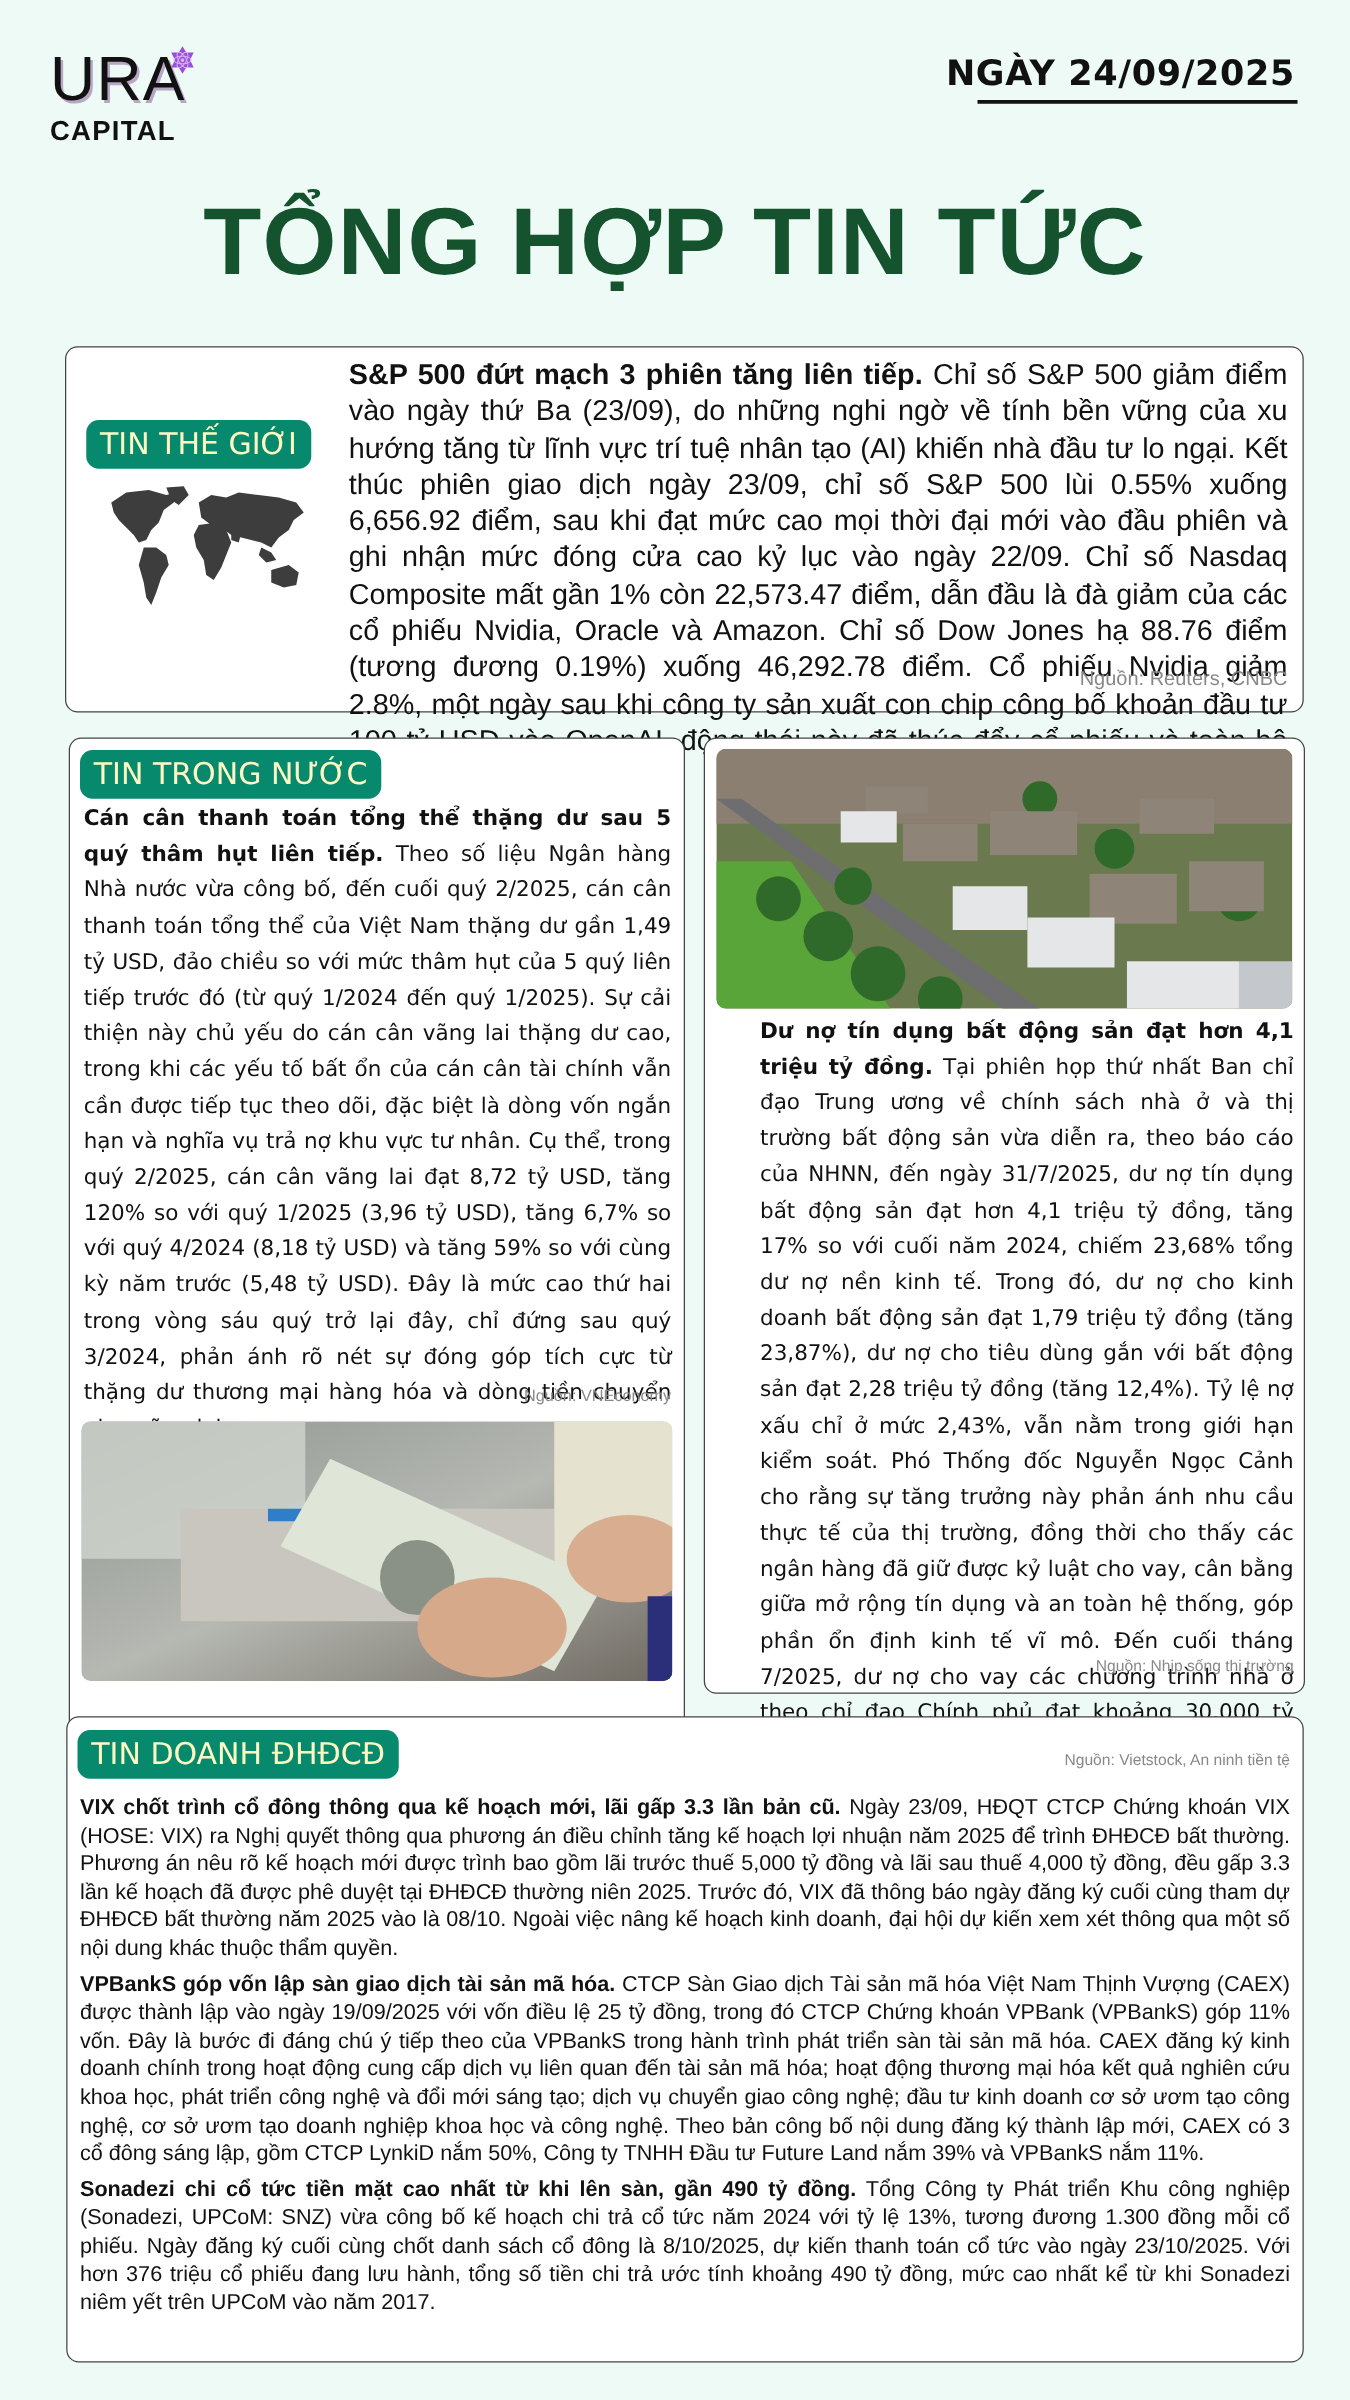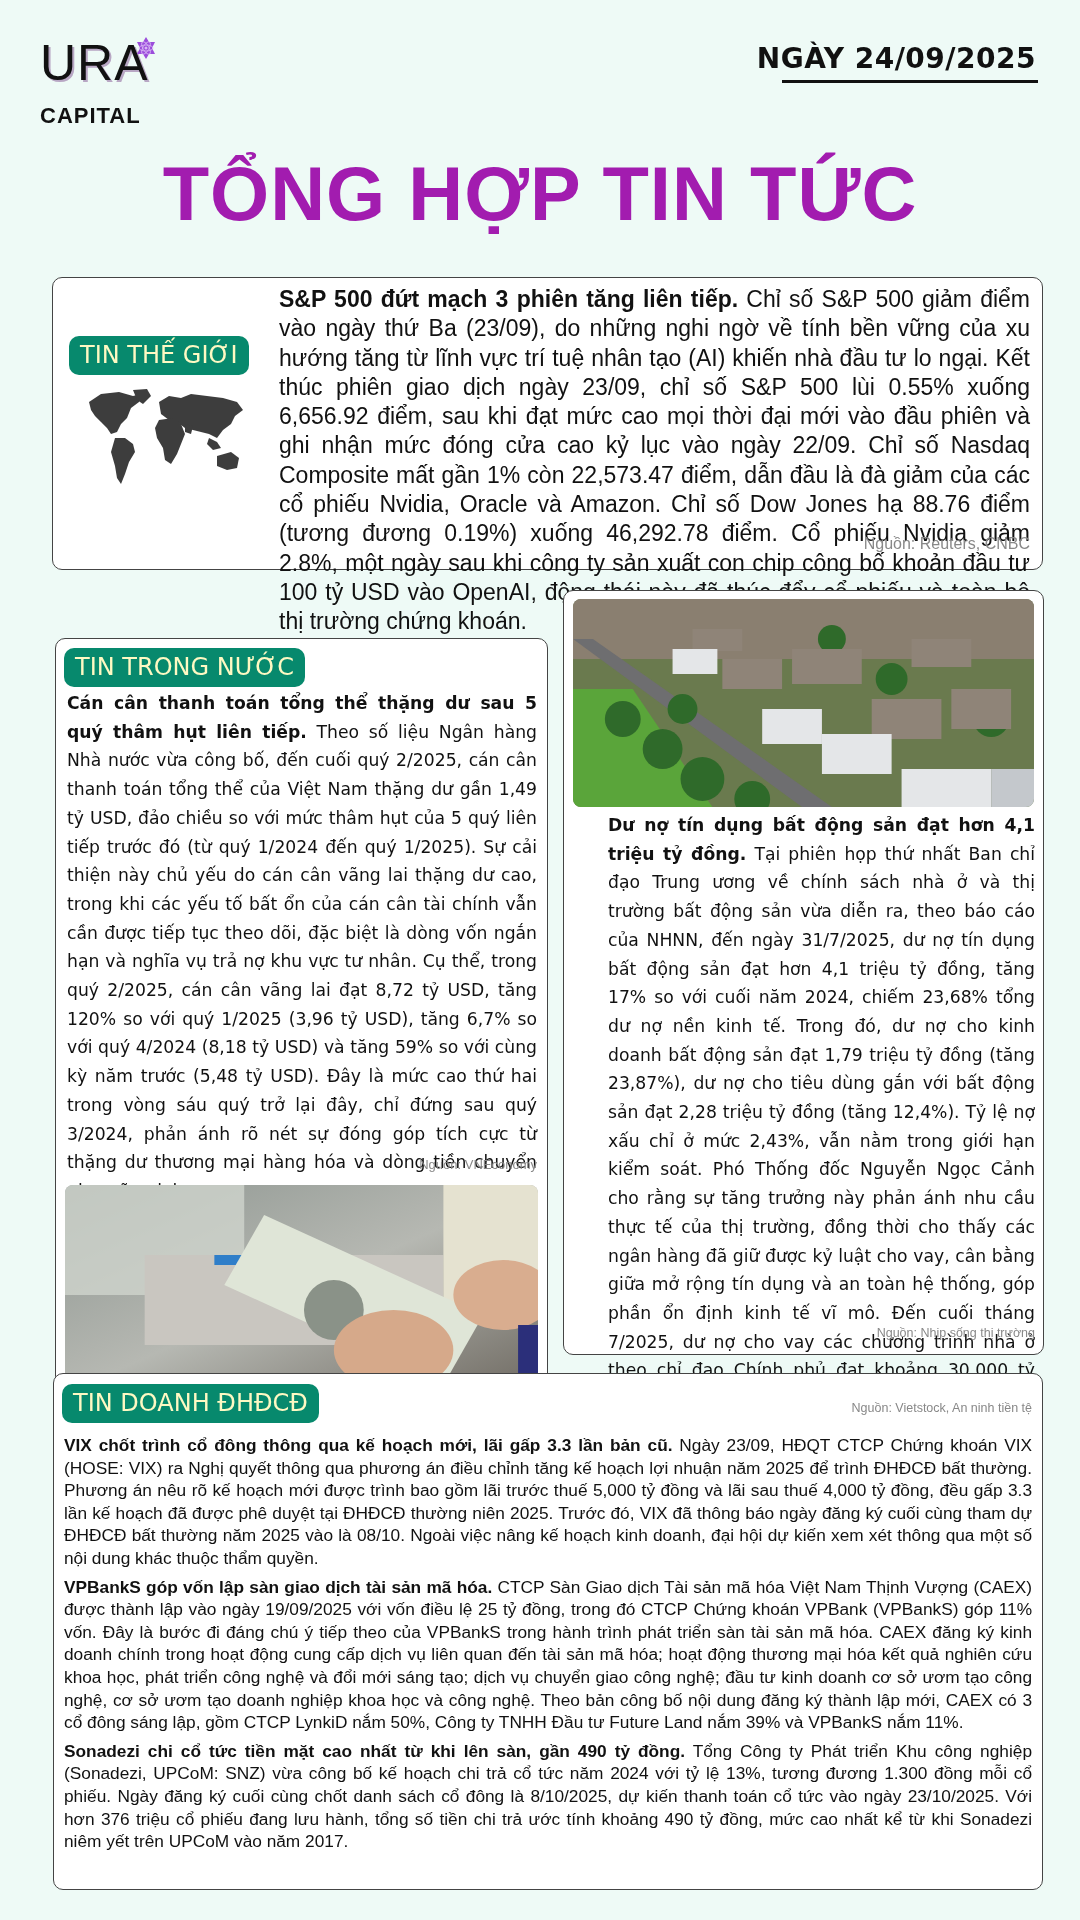--- a/index.html
+++ b/index.html
@@ -6,35 +6,35 @@
   body {
     width: 1080px; height: 1920px; overflow: hidden;
     background: #eefaf6;
     font-family: "DejaVu Sans", sans-serif;
     color: #111;
     position: relative;
   }
   .logo { position: absolute; left: 40px; top: 38px; }
   .logo-ura { font-family: "Liberation Sans", sans-serif; font-size: 50px; font-weight: 400; letter-spacing: 1px; line-height: 50px; color: #111; text-shadow: 2px 2px 0 #b8a7c4; }
   .logo-star { position: absolute; left: 94px; top: -2px; width: 24px; height: 24px; }
-  .logo-capital { font-family: "Liberation Sans", sans-serif; font-size: 22px; font-weight: 700; letter-spacing: 1px; margin-top: 15px; }
+  .logo-capital { font-family: "Liberation Sans", sans-serif; font-size: 22px; font-weight: 700; letter-spacing: 1px; margin-top: 4px; }
   .date { position: absolute; right: 44px; top: 42px; font-family: "DejaVu Sans", sans-serif; font-size: 28px; font-weight: 700; letter-spacing: 0.5px; }
   .date-underline { position: absolute; right: 42px; top: 80px; width: 256px; height: 3px; background: #111; }
-  .main-title { position: absolute; left: 0; right: 0; top: 150px; text-align: center; font-family: "Liberation Sans", sans-serif; font-weight: 700; font-size: 76px; color: #a21caf; letter-spacing: 1px; }
+  .main-title { position: absolute; left: 0; right: 0; top: 150px; text-align: center; font-family: "Liberation Sans", sans-serif; font-weight: 700; font-size: 76px; color: #14532d; letter-spacing: 1px; }
   .card { position: absolute; background: #fff; border: 1.5px solid #444; border-radius: 10px; box-sizing: border-box; }
   .badge { display: inline-block; background: #07896d; color: #fef9c3; border-radius: 10px; font-family: "DejaVu Sans", sans-serif; font-size: 24px; padding: 5px 11px 6px; }
   .body-text { font-size: 17.2px; line-height: 28.7px; text-align: justify; }
   .body-text b { font-weight: 700; }
   .src { color: #888; font-size: 16px; font-family: "Liberation Sans", sans-serif; }
   #world { left: 52px; top: 277px; width: 991px; height: 293px; }
   #world .badge { position: absolute; left: 16px; top: 58px; }
   #world .map { position: absolute; left: 28px; top: 110px; width: 170px; height: 110px; }
   #world .body-text { position: absolute; left: 226px; top: 7px; right: 12px; font-family: "Liberation Sans", sans-serif; font-size: 23px; line-height: 29.3px; }
   #world .src { position: absolute; right: 12px; bottom: 16px; }
-  #domestic { left: 55px; top: 590px; width: 493px; height: 932px; margin-top: 48px; }
+  #domestic { left: 55px; top: 590px; width: 493px; height: 932px; }
   #domestic .badge { position: absolute; left: 8px; top: 9px; }
   #domestic .body-text { position: absolute; left: 11px; right: 10px; top: 50px; }
   #domestic .src { position: absolute; right: 10px; top: 518px; font-size: 13px; }
   #domestic .photo { position: absolute; left: 9px; right: 9px; top: 546px; height: 208px; border-radius: 8px; overflow: hidden; }
   #property { left: 563px; top: 590px; width: 481px; height: 765px; }
   #property .photo { position: absolute; left: 9px; right: 9px; top: 8px; height: 208px; border-radius: 8px; overflow: hidden; }
   #property .body-text { position: absolute; left: 8px; right: 8px; top: 220px; margin-left: 36px; }
   #property .src { position: absolute; right: 8px; top: 735px; font-size: 12.5px; }
   #biz { left: 53px; top: 1373px; width: 990px; height: 517px; }
   #biz .badge { position: absolute; left: 8px; top: 10px; }

